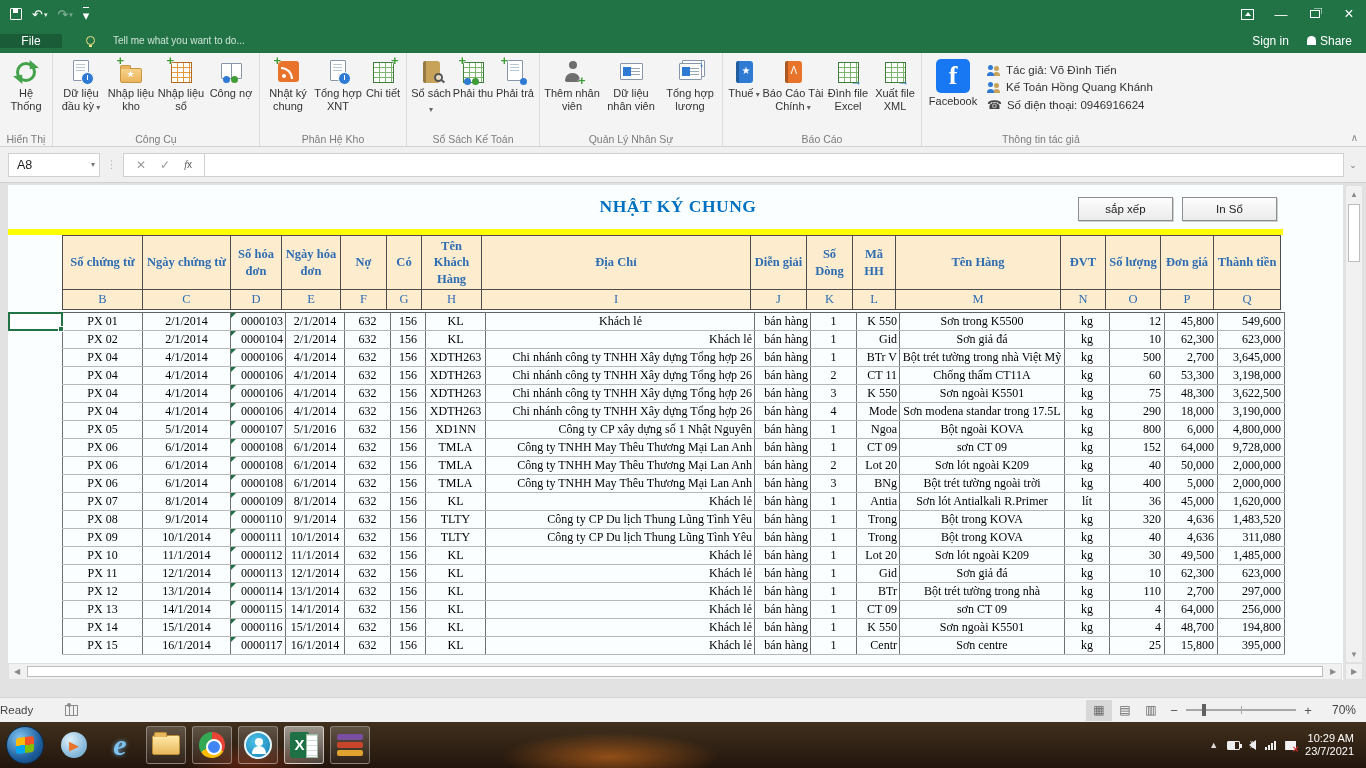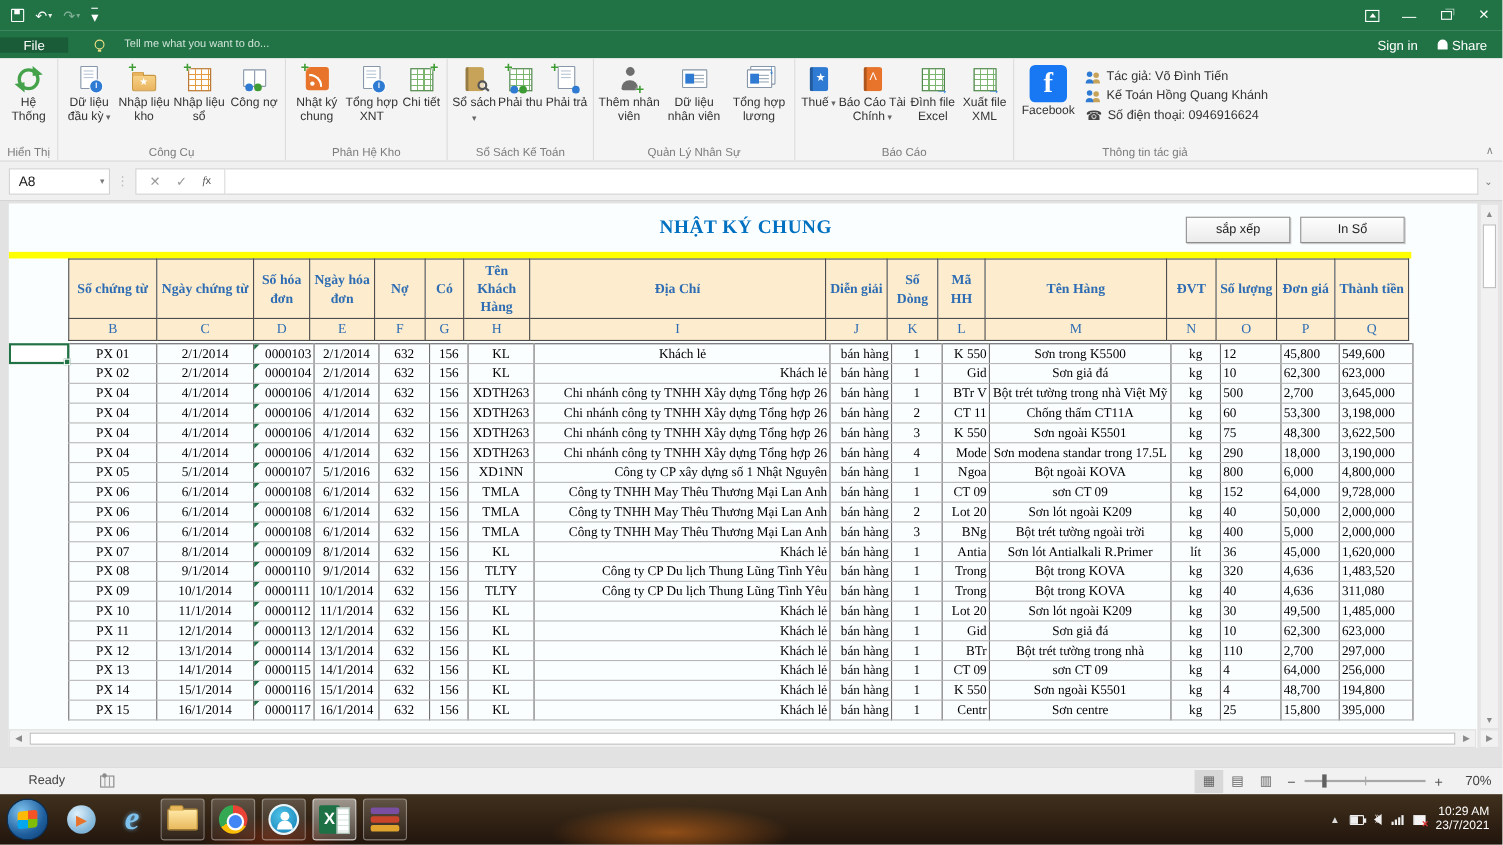--- a/index.html
+++ b/index.html
@@ -104,40 +104,40 @@
   .stitle{position:absolute;left:470px;width:400px;top:11px;text-align:center;font:bold 17.5px "Liberation Serif",serif;color:#0070c0;letter-spacing:.5px}
   .sbtn{position:absolute;top:12px;height:24px;width:95px;background:linear-gradient(#fdfdfd,#ebebeb);border:1px solid #8e8e8e;box-shadow:1px 1px 0 #cfcfcf;font-size:11.5px;color:#222;display:flex;align-items:center;justify-content:center}
   .yellowband{position:absolute;left:0;top:44px;width:1275px;height:6px;background:#ffff00}
   table{border-collapse:collapse;table-layout:fixed}
   #hdrTable{position:absolute;left:54px;top:50px;font-family:"Liberation Serif",serif}
   #hdrTable th{background:#fdeccd;color:#2e6db4;font-weight:bold;font-size:12.5px;border:1px solid #4d4d4d;padding:1px 2px;line-height:1.3;height:54px;overflow:hidden}
   #hdrTable td{background:#fdeccd;color:#2e6db4;font-size:12.5px;border:1px solid #4d4d4d;text-align:center;height:20px}
   #dataTable{position:absolute;left:54px;top:127px;font-family:"Liberation Serif",serif;border:1px solid #636363}
   #dataTable td{border-right:1px solid #6f6f6f;border-left:1px solid #6f6f6f;border-bottom:1px solid #b7b7b7;height:18px;padding:0 2px;overflow:hidden;white-space:nowrap;font-size:12px;color:#000}
   #dataTable td.c,#dataTable td.name{text-align:center}
-  #dataTable td.r{padding-right:3px}
+  #dataTable td.r{text-align:right;padding-right:3px}
   #dataTable td.l,#dataTable td.addr{text-align:right;padding-left:3px}
   #dataTable td.ctr{text-align:center}
   #dataTable td.inv{text-align:left;padding-left:10px;position:relative}
   #dataTable td.inv::before{content:'';position:absolute;left:0;top:0;border-top:5px solid #1e7145;border-right:5px solid transparent}
   .selbox{position:absolute;left:0;top:127px;width:55px;height:19px;border:2px solid #217346;background:#fff}
   .selbox::after{content:'';position:absolute;right:-3px;bottom:-3px;width:4px;height:4px;background:#217346;border:1px solid #fff}
   
   .vscroll{position:absolute;right:3px;top:2px;width:18px;height:478px;background:#f1f1f1;border:1px solid #e0e0e0;display:flex;flex-direction:column;align-items:center}
   .varrow{height:16px;width:100%;display:flex;align-items:center;justify-content:center;color:#8a8a8a;font-size:8px}
   .vthumb{width:12px;height:58px;background:#fff;border:1px solid #bdbdbd;margin-top:2px}
   .varrow.bot{margin-top:auto}
   .hscroll{position:absolute;left:8px;right:24px;bottom:17px;height:17px;background:#f1f1f1;border:1px solid #e0e0e0;display:flex;align-items:center}
   .harrow{width:16px;height:100%;display:flex;align-items:center;justify-content:center;color:#8a8a8a;font-size:8px}
   .hthumb{flex:1;height:11px;background:#fff;border:1px solid #bdbdbd;margin:0 2px}
   .hcorner{position:absolute;right:3px;bottom:17px;width:18px;height:17px;background:#f1f1f1;border:1px solid #e0e0e0;display:flex;align-items:center;justify-content:center;color:#8a8a8a;font-size:8px}
 
   
   .statusbar{position:absolute;top:697px;left:0;right:0;height:25px;background:#f1f1f1;border-top:1px solid #d6d6d6;display:flex;align-items:center;font-size:11.5px;color:#444}
-  .ready{padding-left:26px}
+  .ready{}
   .macro-ic{width:13px;height:11px;border:1px solid #8a8a8a;margin-left:32px;position:relative;background:linear-gradient(90deg,#8a8a8a 1px,transparent 1px) 3px 0/4px 100%}
   .macro-ic::before{content:'';position:absolute;left:1px;top:-3px;width:4px;height:4px;border-radius:50%;background:#8a8a8a}
   .sb-right{margin-left:auto;display:flex;align-items:center;gap:0;padding-right:10px}
   .viewbtn{width:26px;height:21px;display:flex;align-items:center;justify-content:center;color:#666;font-size:12px}
   .viewbtn.sel{background:#d8d8d8}
   .zminus,.zplus{width:20px;text-align:center;color:#555;font-size:13px}
   .ztrack{width:110px;height:2px;background:#a8a8a8;position:relative;margin:0 2px}
   .ztrack::before{content:'';position:absolute;left:50%;top:-3px;width:1px;height:8px;background:#a8a8a8}
   .zthumb{position:absolute;left:16px;top:-5px;width:4px;height:12px;background:#616161}
   .zpct{width:38px;text-align:right;font-size:12px;color:#444}

